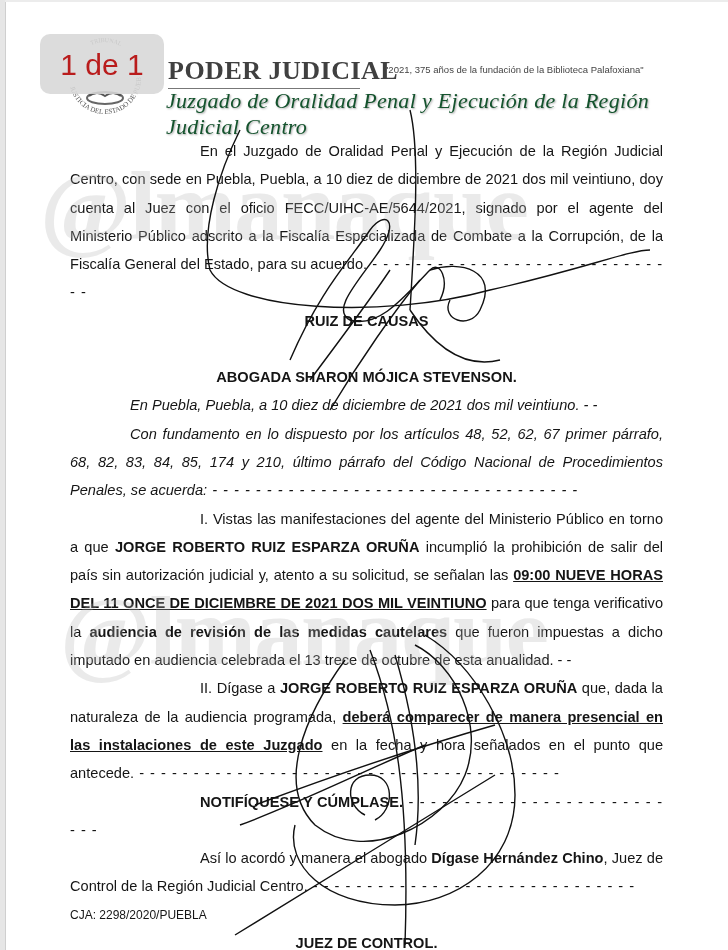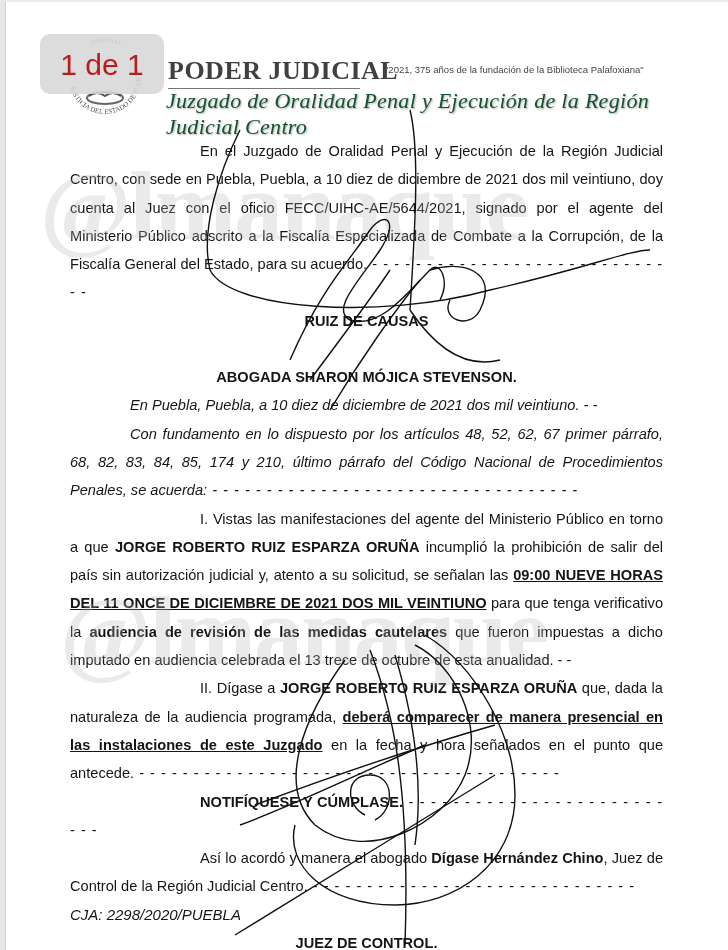--- a/index.html
+++ b/index.html
@@ -51,21 +51,21 @@
     font-size:14.6px; line-height:28.3px; color:#151515;
     text-align:justify;
   }
   .body-text p { margin:0; }
   .indent { text-indent:130px; }
   .indent2 { text-indent:60px;font-style:italic; }
   .b { font-weight:bold; }
   .u { text-decoration:underline; }
   .dashes { letter-spacing:1px; }
   .sig-label { text-align:center; font-weight:bold; }
-  .cja { font-size:15px;font-style:italic; }
+  .cja { font-size:12px; }
 
   
   .watermark {
     position:absolute; font-weight:bold; color:rgba(180,180,180,0.28);
     font-size:98px; letter-spacing:-2px; pointer-events:none; z-index:4;
     font-family:Liberation Serif, serif;
   }
 
   
   .signature { position:absolute; pointer-events:none; z-index:5; }

